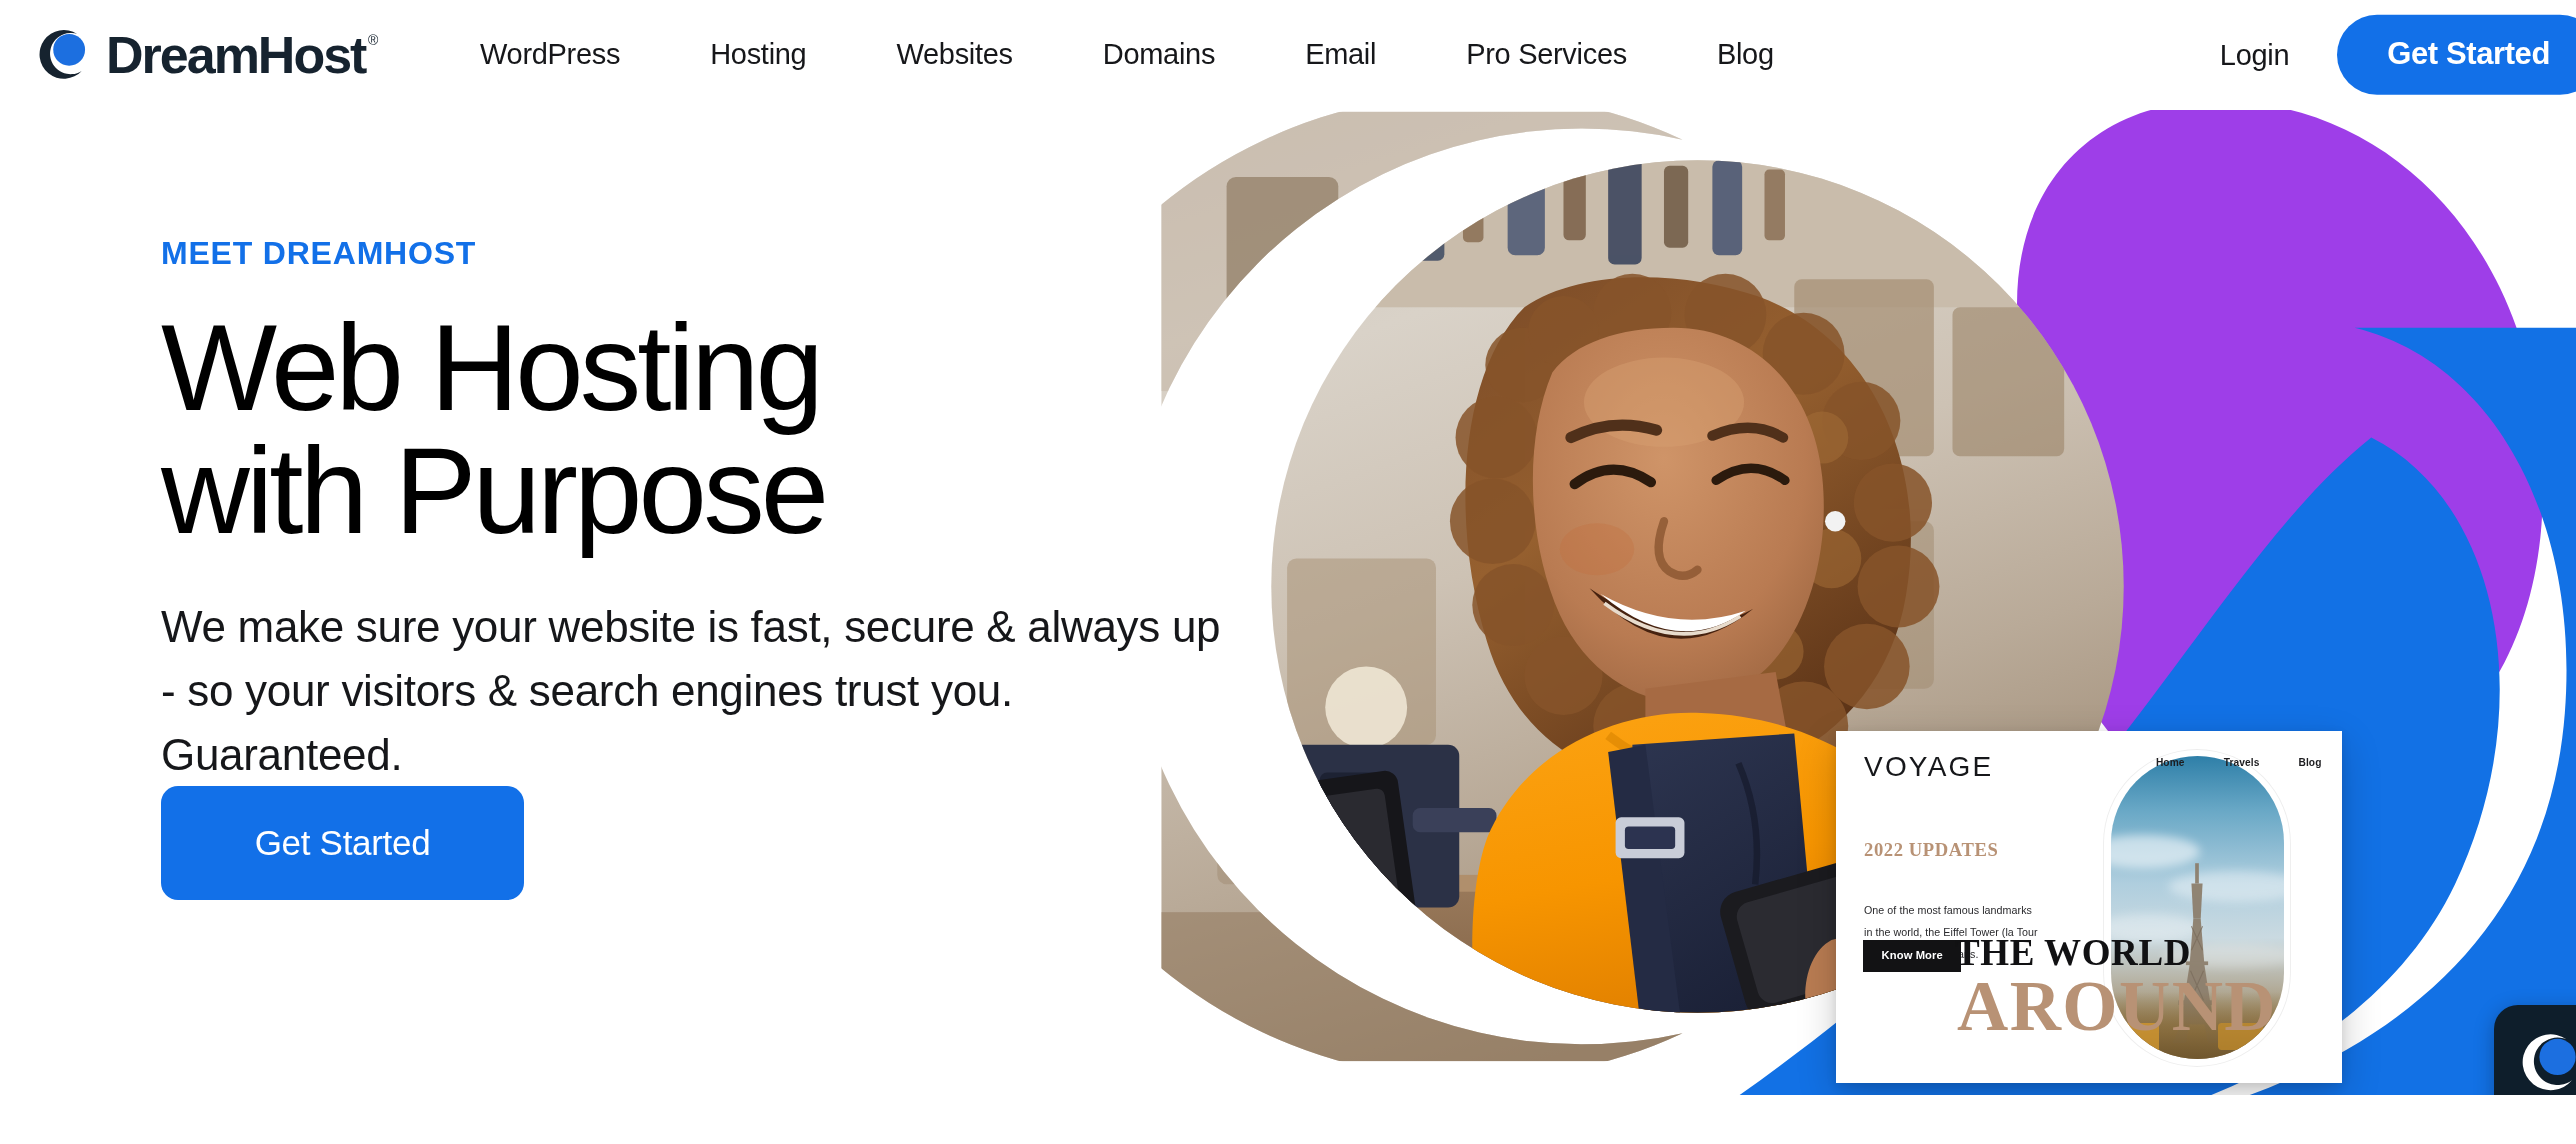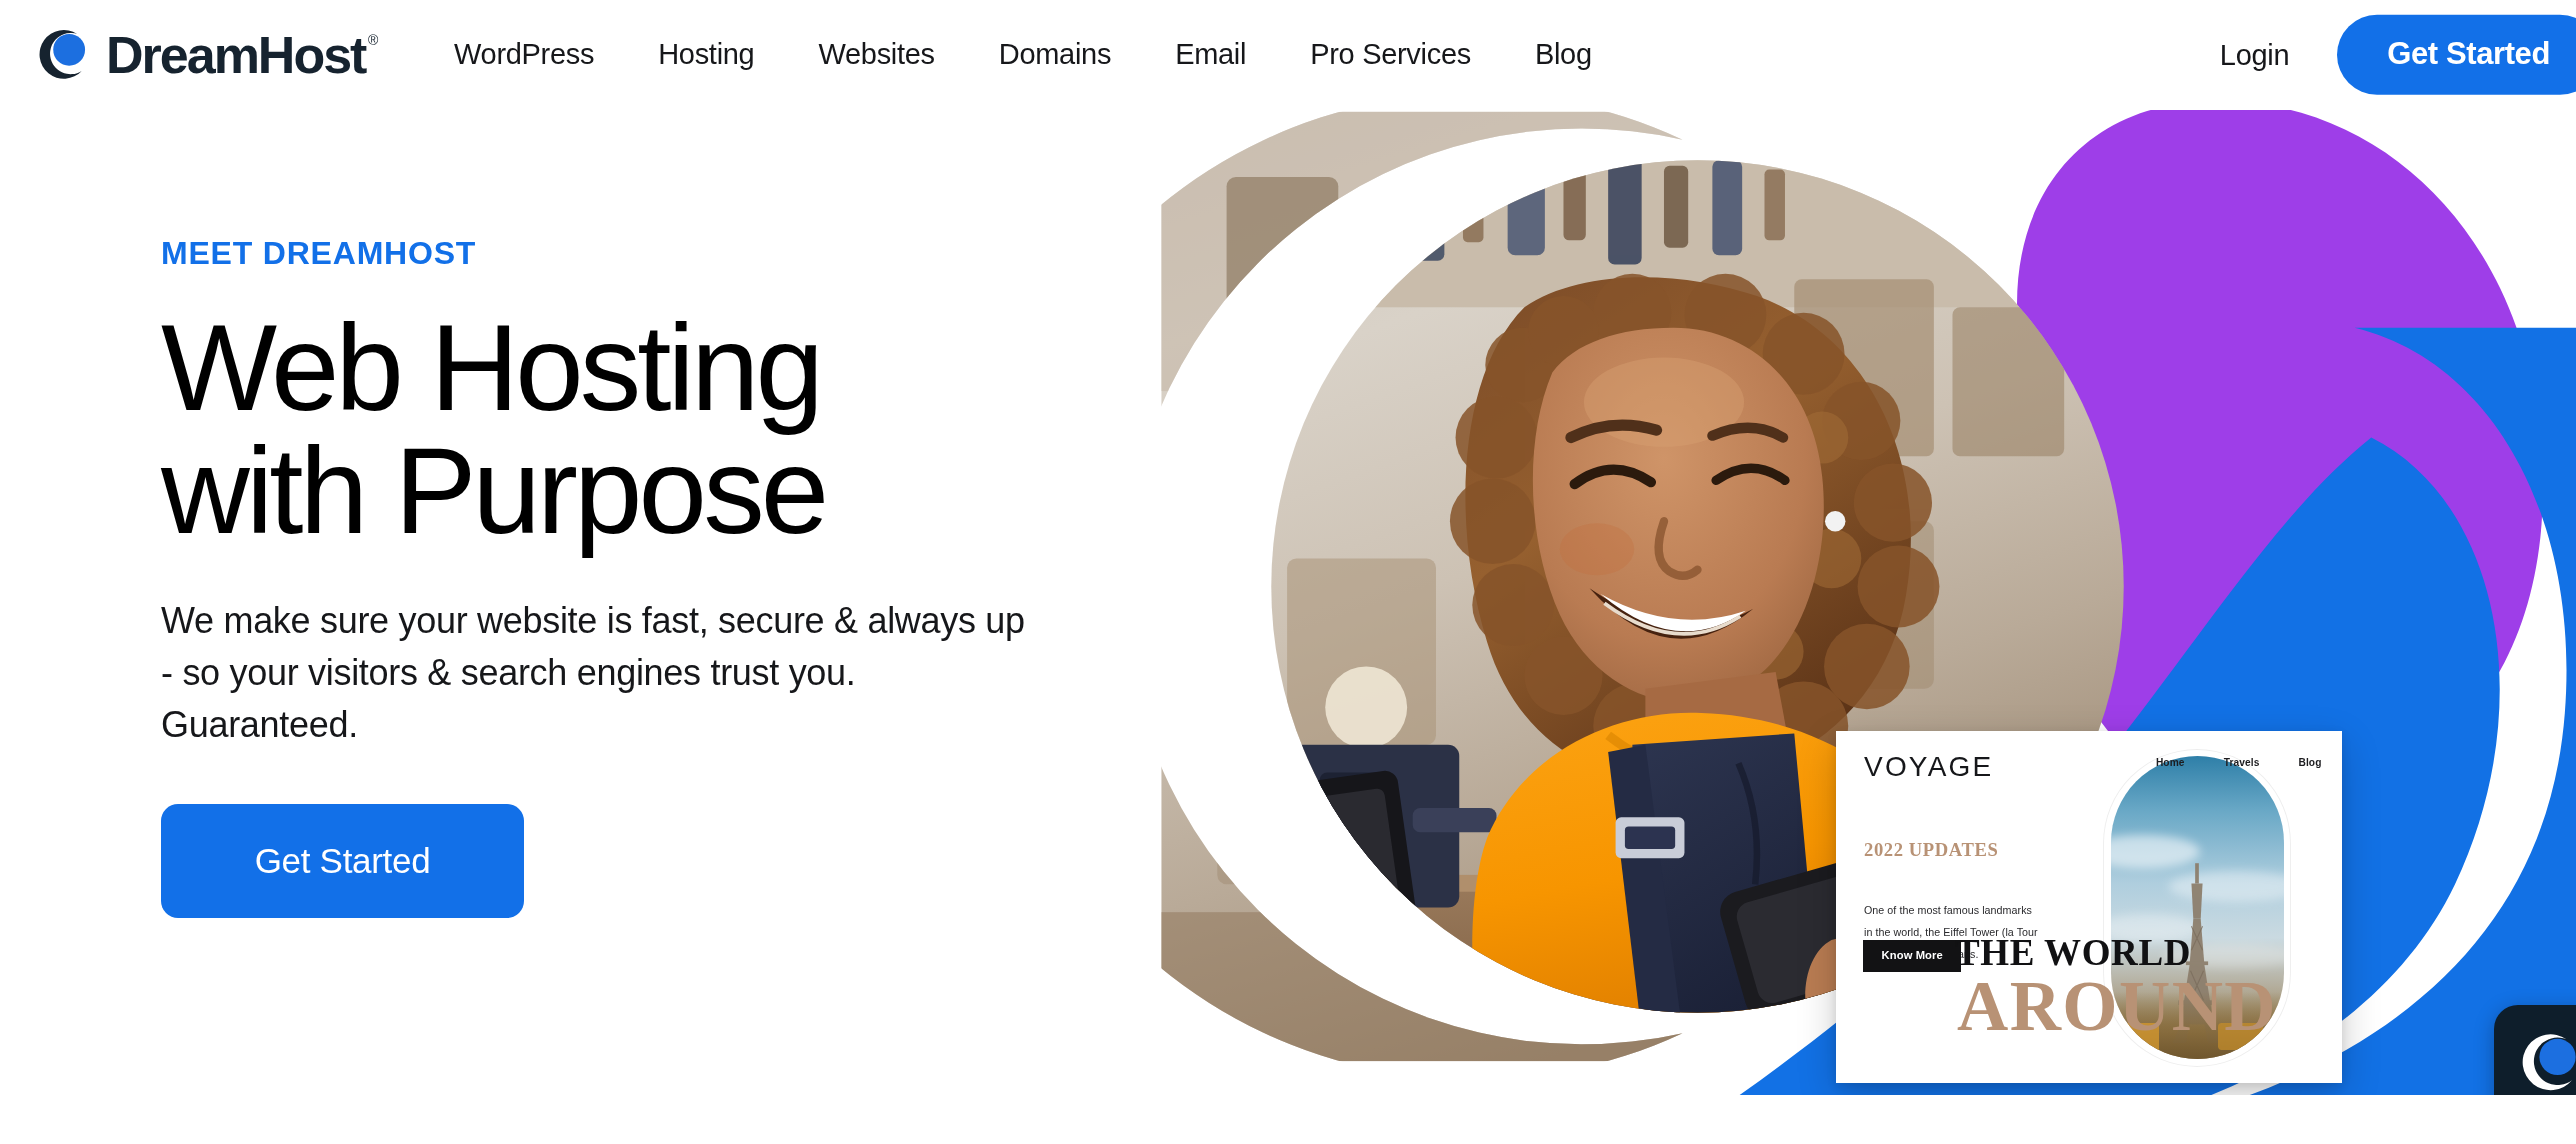--- a/index.html
+++ b/index.html
@@ -39,21 +39,21 @@
     font-size: 14px; font-weight: 400; letter-spacing: 0; color: #16232F;
   }
 
   .nav {
     position: absolute; left: 454px; top: 50%; transform: translateY(-50%);
     display: flex; align-items: center; gap: 0;
   }
   .nav-item {
     font-size: 29px; font-weight: 400; color: #16171A;
     letter-spacing: -0.3px; white-space: nowrap;
-    padding: 9.3px 0; margin-right: 64px; cursor: pointer;
+    padding: 9.3px 0; margin-right: 64px; cursor: pointer; margin-left: 26px;
   }
   .nav-item:last-child { margin-right: 0; }
 
   .header-right {
     position: absolute; right: -24px; top: 50%; transform: translateY(-50%);
     display: flex; align-items: center; gap: 0;
   }
   .login-link {
     font-size: 29px; font-weight: 400; color: #16171A;
     letter-spacing: -0.3px; margin-right: 48px; cursor: pointer; white-space: nowrap;
@@ -76,23 +76,23 @@
     font-size: 32px; font-weight: 700; letter-spacing: 0.8px;
     color: #1270E8; text-transform: uppercase; line-height: 1;
     margin-bottom: 37px;
   }
   .hero-title {
     font-size: 123px; font-weight: 400; color: #000000;
     letter-spacing: -3.9px; line-height: 1.0;
     margin-bottom: 43px; white-space: pre-line;
   }
   .hero-sub {
-    font-size: 36px; font-weight: 400; color: #16171A;
+    font-size: 44px; font-weight: 400; color: #16171A;
     letter-spacing: -0.3px; line-height: 1.45;
-    max-width: 1117px; margin-bottom: 52px; white-space: pre-line;
+    max-width: 1117px; white-space: pre-line;
   }
   .hero-actions { display: flex; align-items: center; gap: 0; }
   .btn-started-hero {
     background: #1270E8; color: #ffffff;
     font-size: 35px; font-weight: 500; letter-spacing: -0.3px;
     border: none; border-radius: 17px;
     width: 363px; height: 114px;
     display: flex; align-items: center; justify-content: center;
     cursor: pointer; font-family: inherit;
   }

